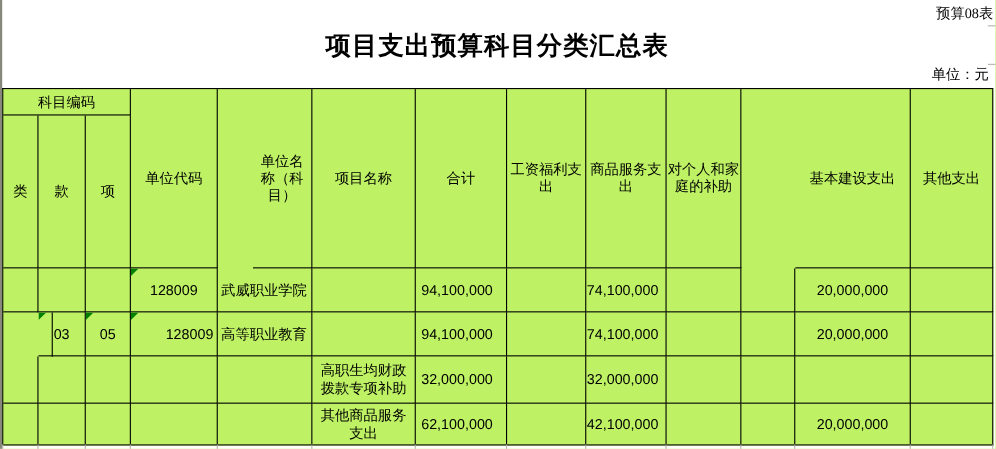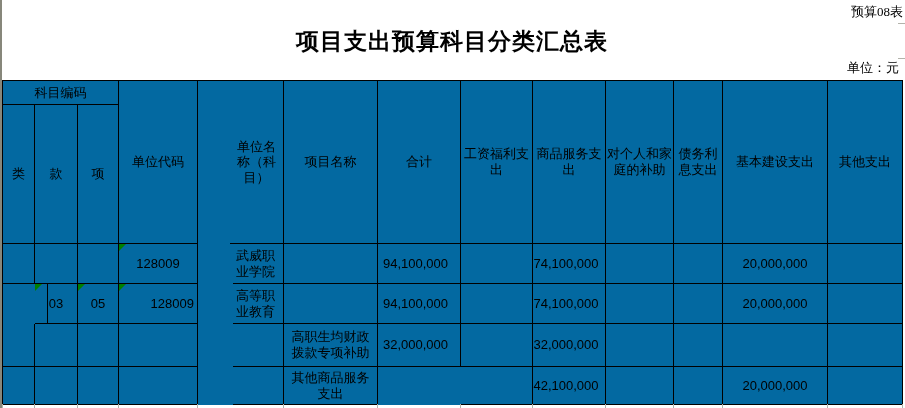--- a/index.html
+++ b/index.html
@@ -22,21 +22,21 @@
     position:absolute;top:59px;right:6px;font-size:13px;
     font-family:"Liberation Serif","DejaVu Serif",serif;
   }
   
   .budget-table{
     position:absolute;left:2px;top:80px;
     display:grid;
     grid-template-columns:32px 43px 41px 79px 86px 94px 83px 72px 73px 68px 49px 105px 75px;
     grid-template-rows:24px 139px 40px 40px 43px 38px;
     border-top:1px solid #000;border-left:1px solid #000;
-    background:#0369a1;
+    background:#bef264;
   }
   .cell{
     position:relative;box-sizing:border-box;
     border-right:1px solid #000;border-bottom:1px solid #000;
     display:flex;align-items:center;justify-content:center;
     font-size:13px;line-height:1.2;overflow:hidden;
   }
   .hd{
     font-family:"Liberation Serif","DejaVu Serif",serif;
     text-align:center;padding:0 1px;
@@ -51,21 +51,21 @@
   .h-c6 {grid-area:1/6/3/7;}
   .h-c7 {grid-area:1/7/3/8;}
   .h-c8 {grid-area:1/8/3/9;}
   .h-c9 {grid-area:1/9/3/10;}
   .h-c10{grid-area:1/10/3/11;}
   .h-c11{grid-area:1/11/3/12;}
   .h-c12{grid-area:1/12/3/13;}
   .h-c13{grid-area:1/13/3/14;}
   
   .al-c{justify-content:center;text-align:center;}
-  .al-l{justify-content:flex-start;text-align:left;padding-left:3px;margin-left:35px;}
+  .al-l{justify-content:flex-start;text-align:left;padding-left:3px;}
   .al-r{justify-content:flex-end;text-align:right;padding-right:6px;}
   .col3.al-r{padding-right:3px;}
   .col6.al-r{padding-right:12px;}
   .col8.al-r{padding-right:6px;justify-content:center;}
   .col5{padding-left:2px;padding-right:2px;font-family:"Liberation Serif","DejaVu Serif",serif;}
   .col4{font-family:"Liberation Serif","DejaVu Serif",serif;}
   
   .tri{
     position:absolute;top:0;left:0;width:0;height:0;
     border-top:7px solid #008000;border-right:7px solid transparent;
@@ -89,21 +89,20 @@
   <div class="cell hd h-cat">类</div>
   <div class="cell hd h-cla">款</div>
   <div class="cell hd h-itm">项</div>
   <div class="cell hd h-c4">单位代码</div>
   <div class="cell hd h-c5">单位名称（科目）</div>
   <div class="cell hd h-c6">项目名称</div>
   <div class="cell hd h-c8">工资福利支出</div>
   <div class="cell hd h-c7">合计</div>
   <div class="cell hd h-c9">商品服务支出</div>
   <div class="cell hd h-c10">对个人和家庭的补助</div>
-  <div class="cell hd h-c11">债务利息支出</div>
   <div class="cell hd h-c12">基本建设支出</div>
   <div class="cell hd h-c13">其他支出</div>
 <div class="cell col0 al-c" style="grid-area: 3 / 1;">
       <span></span>
     </div>
     <div class="cell col1 al-c" style="grid-area: 3 / 2;">
       <span></span>
     </div>
     <div class="cell col2 al-c" style="grid-area: 3 / 3;">
       <span></span>
@@ -231,20 +230,23 @@
       <span></span>
     </div>
     <div class="cell col3 al-r" style="grid-area: 6 / 4;">
       <span></span>
     </div>
     <div class="cell col4 al-l" style="grid-area: 6 / 5;">
       <span></span>
     </div>
     <div class="cell col5 al-c" style="grid-area: 6 / 6;">
       <span>其他商品服务支出</span>
+    </div>
+    <div class="cell col6 al-r" style="grid-area: 6 / 7;">
+      <span>62,100,000</span>
     </div>
     <div class="cell col7 al-c" style="grid-area: 6 / 8;">
       <span></span>
     </div>
     <div class="cell col8 al-r" style="grid-area: 6 / 9;">
       <span>42,100,000</span>
     </div>
     <div class="cell col9 al-c" style="grid-area: 6 / 10;">
       <span></span>
     </div>

